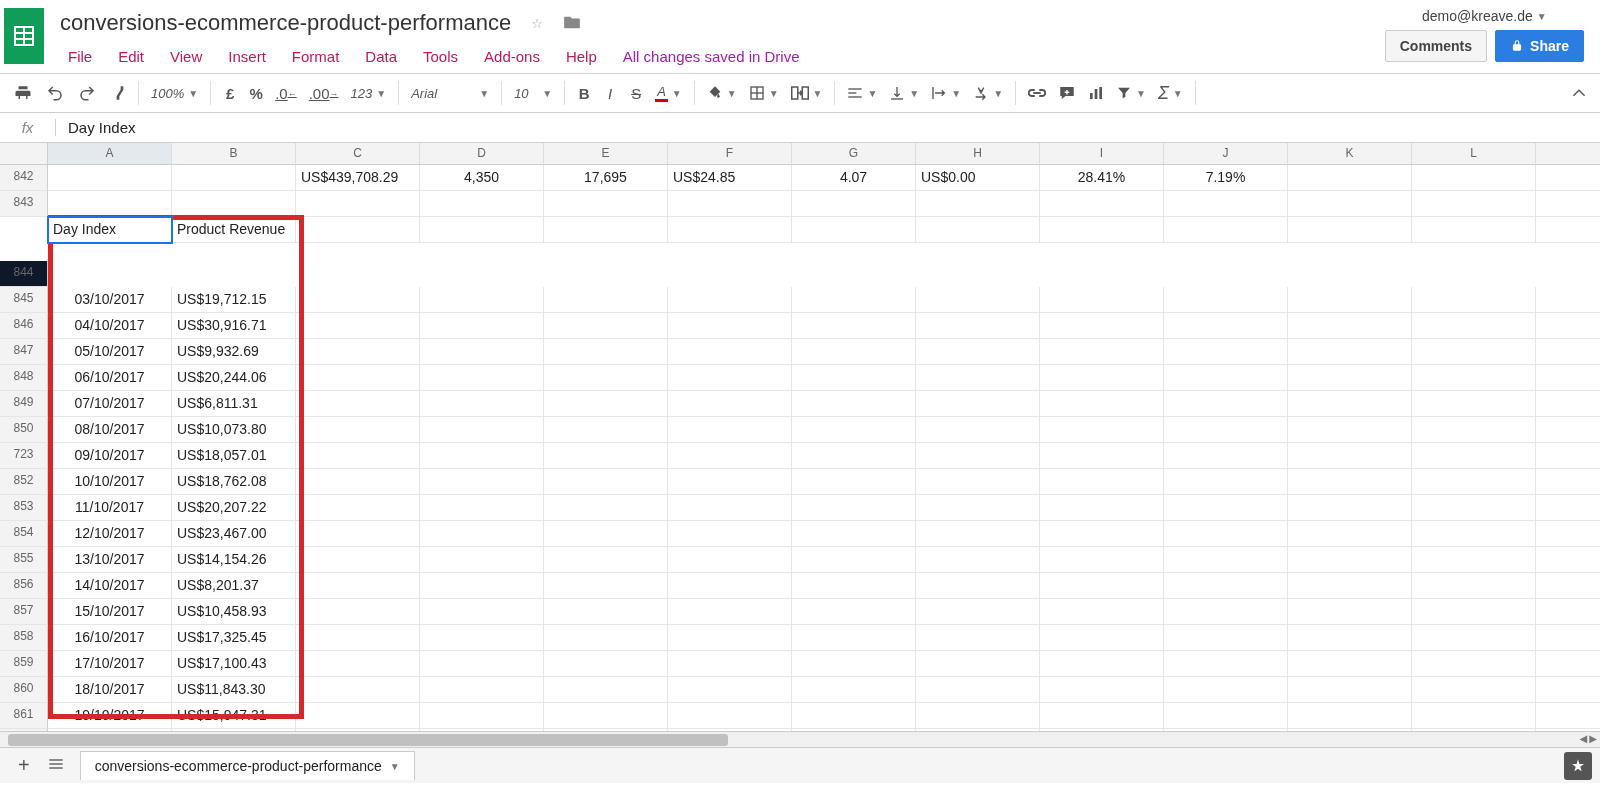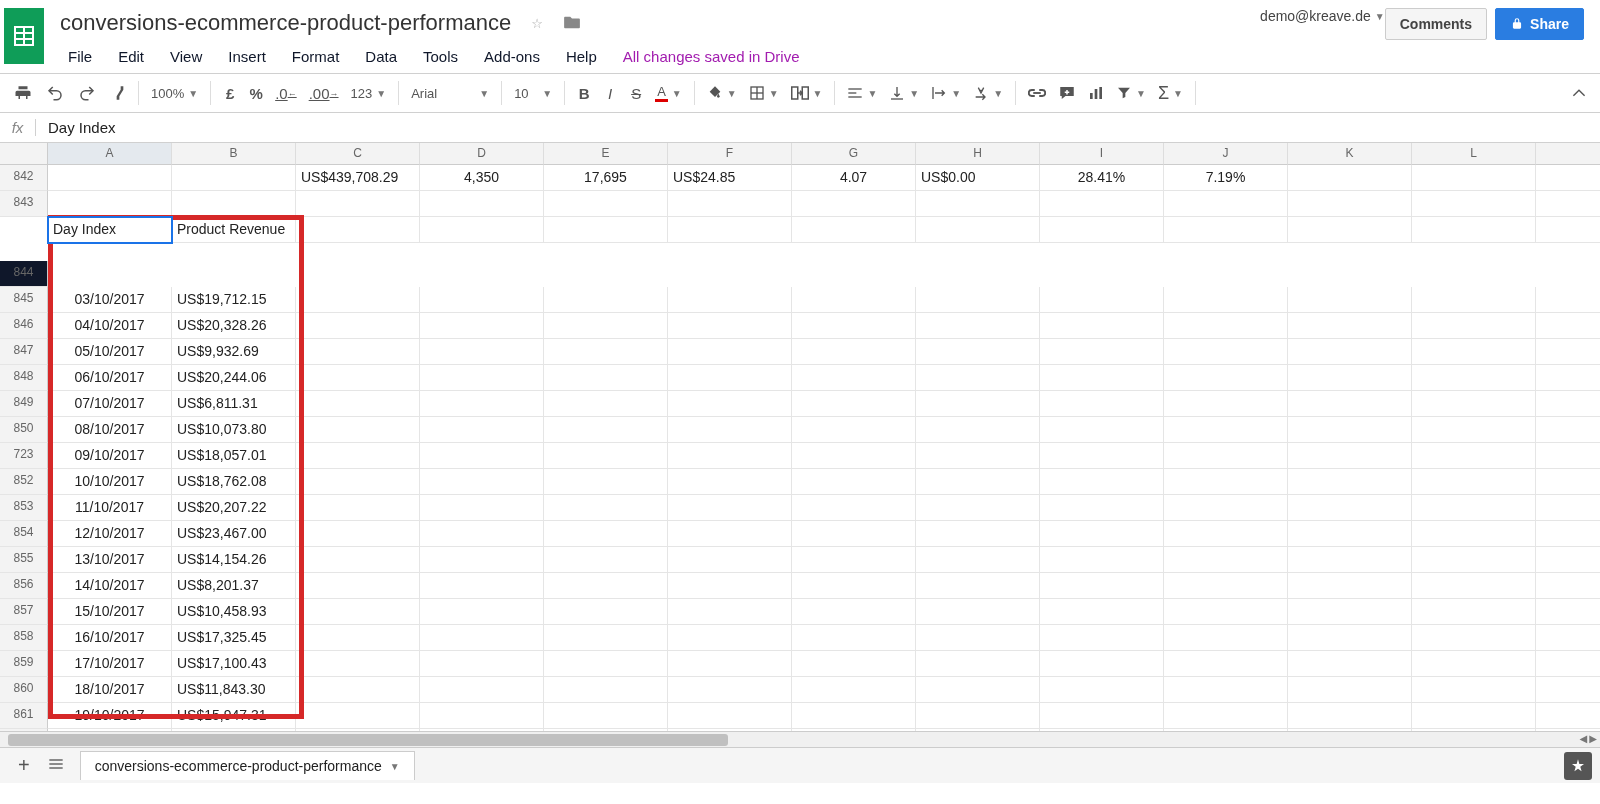--- a/index.html
+++ b/index.html
@@ -5,37 +5,37 @@
   * { box-sizing: border-box; margin: 0; padding: 0; }
   body { font-family: Arial, sans-serif; font-size: 13px; color: #222; background: #fff; width: 1600px; height: 804px; overflow: hidden; position: relative; }
   .header { display: flex; align-items: flex-start; padding: 8px 8px 0 4px; }
   .app-icon { width: 40px; height: 56px; background: #0f9d58; display: flex; align-items: center; justify-content: center; margin-right: 12px; }
   .app-icon svg { width: 24px; height: 24px; }
   .title-area { flex: 1; }
   .doc-title-row { display: flex; align-items: center; gap: 12px; }
   .doc-title { font-size: 22px; color: #333; font-weight: 400; padding: 2px 4px; }
   .icon-btn { color: #aaa; cursor: pointer; padding: 4px; }
   .menubar { display: flex; gap: 2px; padding-top: 6px; align-items: center; }
-  .menu-item { padding: 4px 12px; font-size: 15px; color: #0f172a; cursor: pointer; }
+  .menu-item { padding: 4px 12px; font-size: 15px; color: #be185d; cursor: pointer; }
   .save-status { padding: 4px 12px; font-size: 15px; color: #a21caf; }
-  .right-header { margin-left: auto; display: flex; flex-direction: row; align-items: flex-start; padding-right: 8px; }
+  .right-header { margin-left: auto; display: flex; flex-direction: column; align-items: center; gap: 6px; padding-right: 8px; }
   .user-email { display: flex; align-items: center; gap: 4px; color: #444; font-size: 14px; }
   .header-actions { display: flex; gap: 8px; }
   .comments-btn { border: 1px solid #ccc; background: #f5f5f5; padding: 7px 14px; font-size: 14px; font-weight: bold; color: #444; cursor: pointer; border-radius: 2px; }
   .share-btn { background: #2a7de1; color: #fff; border: 1px solid #2a7de1; padding: 7px 14px; font-size: 14px; font-weight: bold; display: flex; align-items: center; gap: 6px; cursor: pointer; border-radius: 2px; }
 
   .toolbar { border-top: 1px solid #d0d0d0; border-bottom: 1px solid #d0d0d0; height: 40px; display: flex; align-items: center; padding: 0 8px; margin-top: 4px; background: #fff; }
   .tool-btn { padding: 4px 6px; cursor: pointer; color: #555; font-size: 15px; display: inline-flex; align-items: center; justify-content: center; min-width: 26px; height: 28px; }
   .tool-sep { width: 1px; height: 24px; background: #ddd; margin: 0 6px; }
   .tool-group { display: flex; align-items: center; gap: 2px; }
-  .tool-drop { display: flex; align-items: center; gap: 4px; padding: 4px 6px; cursor: pointer; color: #555; }
+  .tool-drop { display: flex; align-items: center; gap: 4px; padding: 4px 6px; cursor: pointer; color: #555; font-style: italic; }
   .dd-arrow { font-size: 10px; color: #777; }
 
   .formula-bar { display: flex; align-items: center; border-bottom: 1px solid #d0d0d0; height: 30px; }
-  .fx-label { width: 36px; text-align: center; font-style: italic; color: #888; font-size: 15px; border-right: 1px solid #d0d0d0; }
+  .fx-label { width: 56px; text-align: center; font-style: italic; color: #888; font-size: 15px; border-right: 1px solid #d0d0d0; }
   .fx-input { flex: 1; padding: 0 12px; font-size: 15px; }
 
   .sheet-wrap { position: relative; overflow: hidden; height: 588px; }
   .grid { display: grid; grid-template-columns: 48px 124px 124px 124px 124px 124px 124px 124px 124px 124px 124px 124px 124px 124px; }
   .col-head { background: #f3f3f3; border-right: 1px solid #ddd; border-bottom: 1px solid #ccc; text-align: center; font-size: 12px; color: #666; padding: 3px 0; height: 22px; }
   .row-head { background: #f3f3f3; border-right: 1px solid #ccc; border-bottom: 1px solid #e5e5e5; text-align: center; font-size: 12px; color: #666; padding: 4px 0; height: 26px; }
   .cell { border-right: 1px solid #e5e5e5; border-bottom: 1px solid #e5e5e5; padding: 4px 5px; font-size: 14px; height: 26px; overflow: hidden; white-space: nowrap; }
   .cell.right { text-align: center; }
   .corner { background: #f3f3f3; border-right: 1px solid #ccc; border-bottom: 1px solid #ccc; }
   .col-head.sel { background: #e4e9ee; }
@@ -333,21 +333,21 @@
       <div class="cell"></div>
       <div class="cell"></div>
       <div class="cell"></div>
       <div class="cell"></div>
       <div class="cell"></div>
       <div class="cell"></div>
       <div class="cell"></div>
       <div class="cell"></div>
       <div class="row-head">846</div>
       <div class="cell right">04/10/2017</div>
-      <div class="cell">US$20,328.26</div>
+      <div class="cell">US$30,916.71</div>
       <div class="cell"></div>
       <div class="cell"></div>
       <div class="cell"></div>
       <div class="cell"></div>
       <div class="cell"></div>
       <div class="cell"></div>
       <div class="cell"></div>
       <div class="cell"></div>
       <div class="cell"></div>
       <div class="cell"></div>

